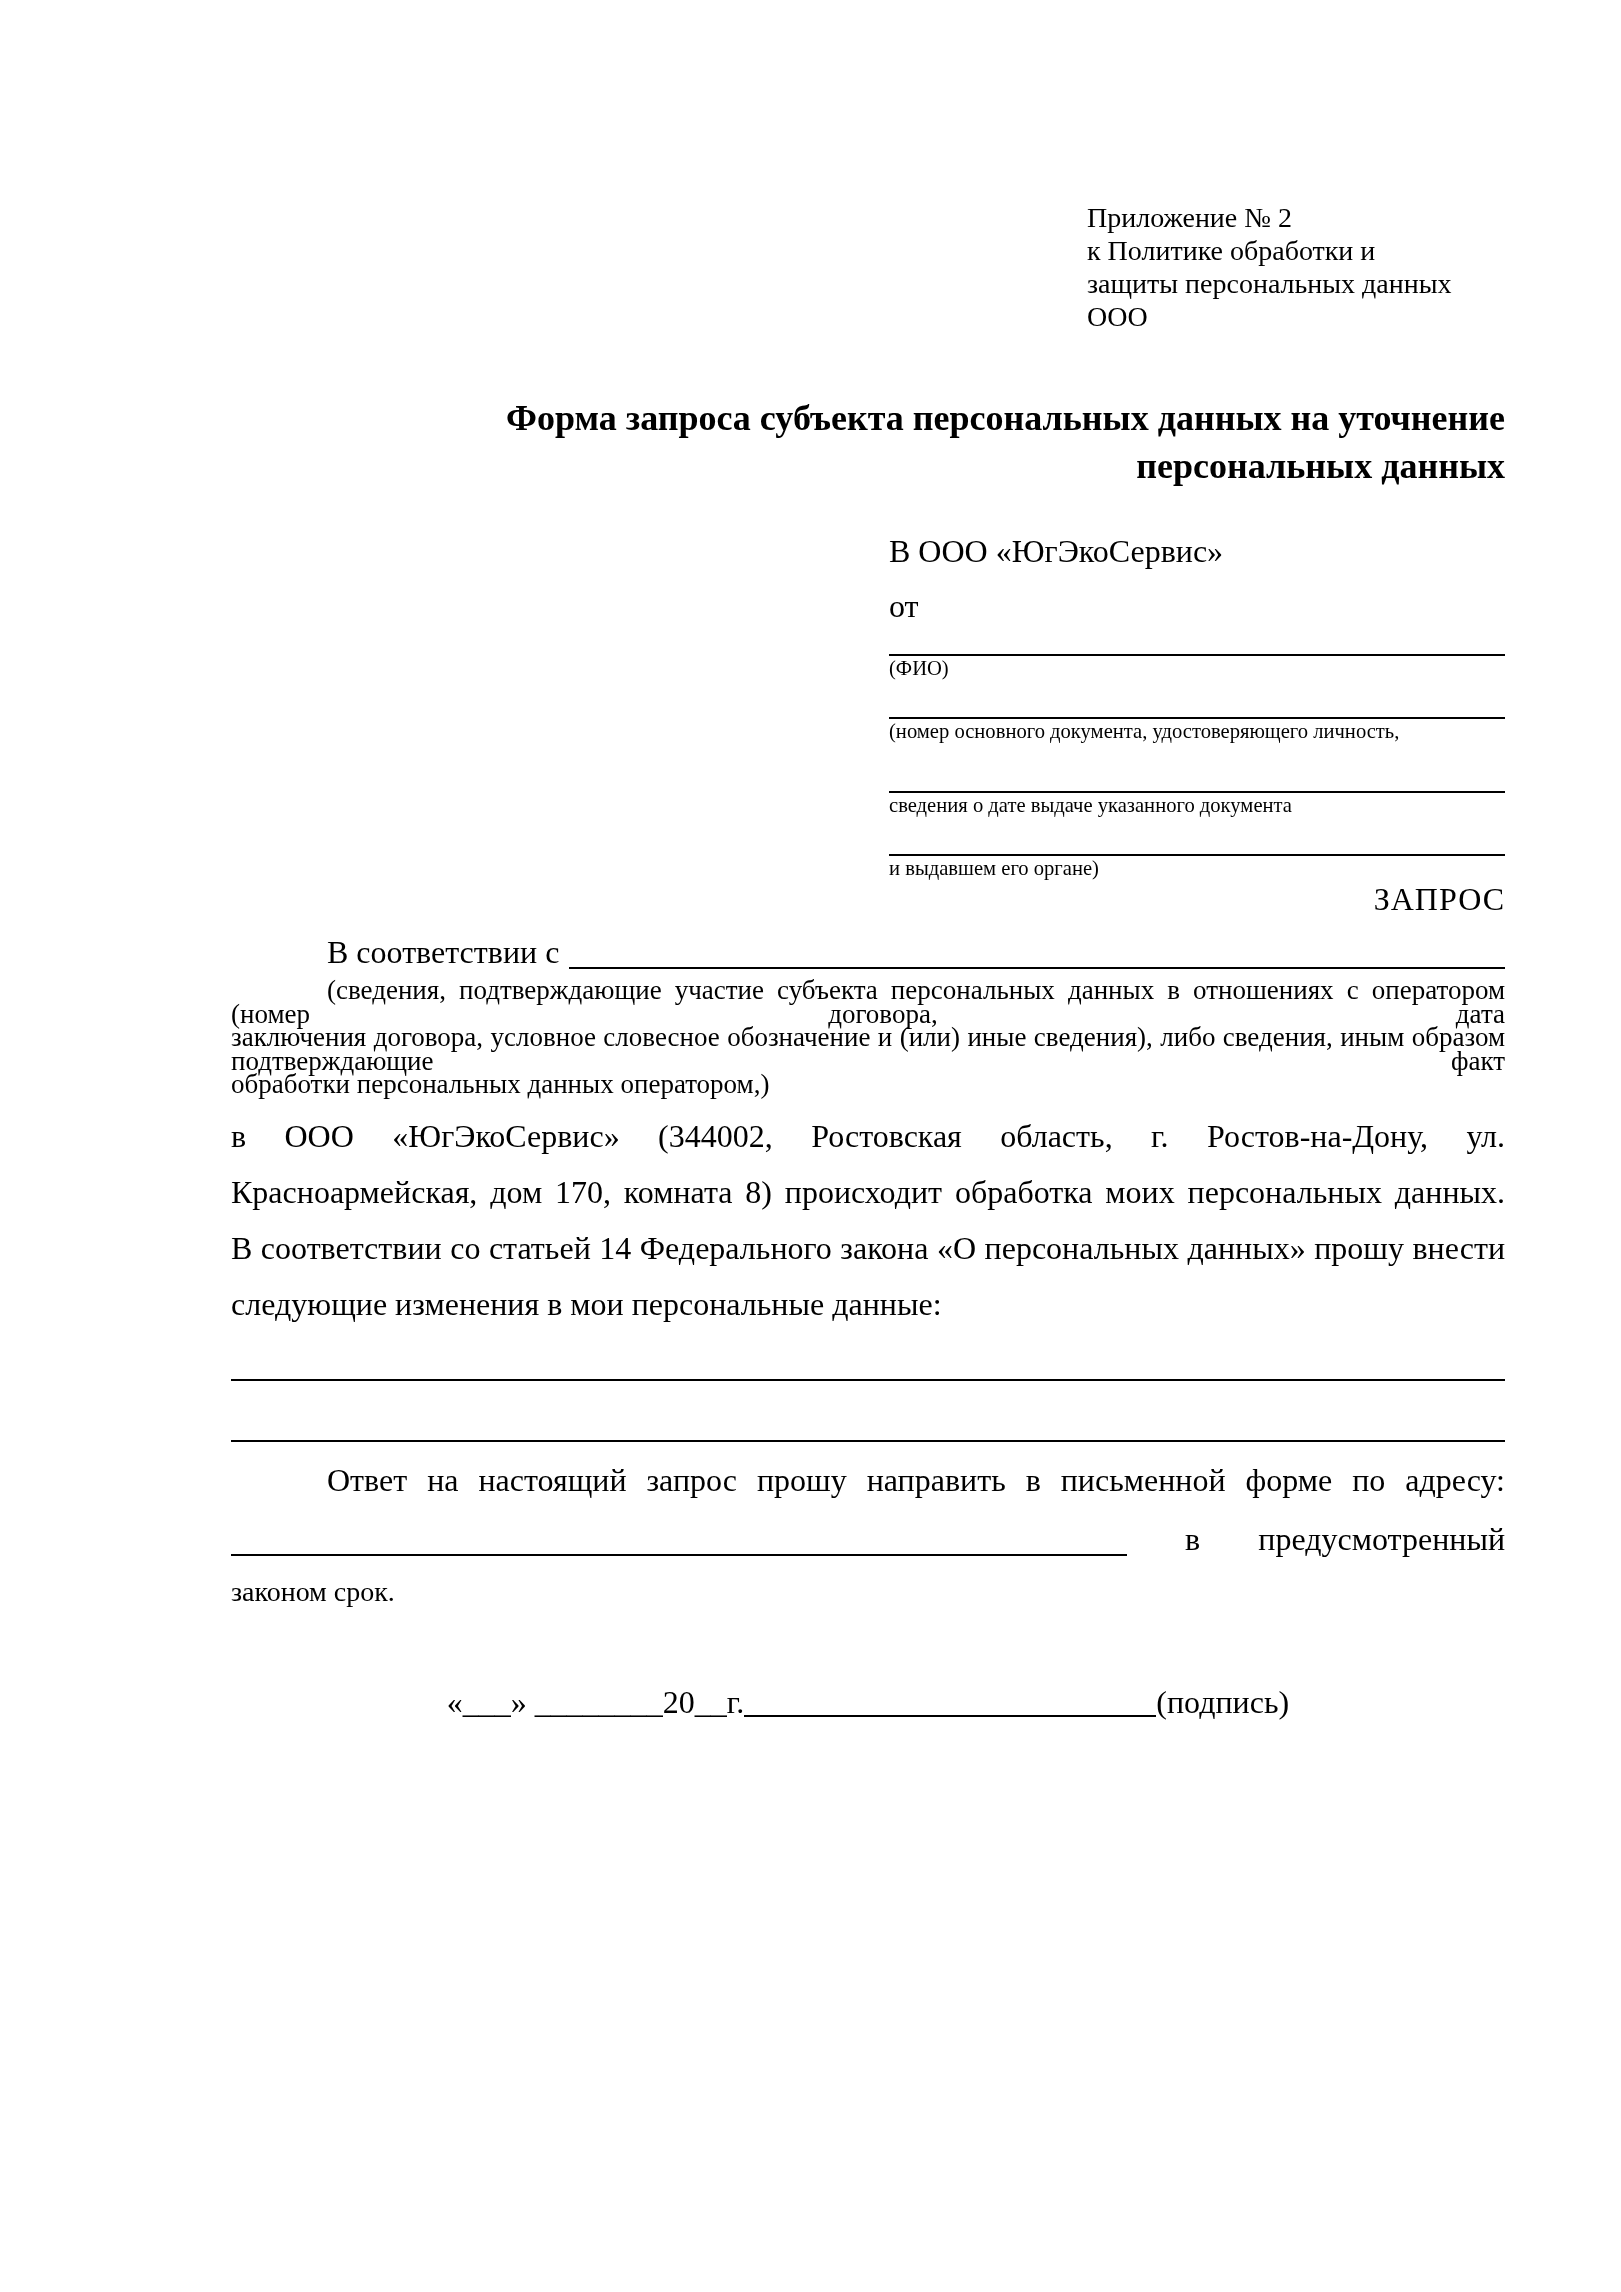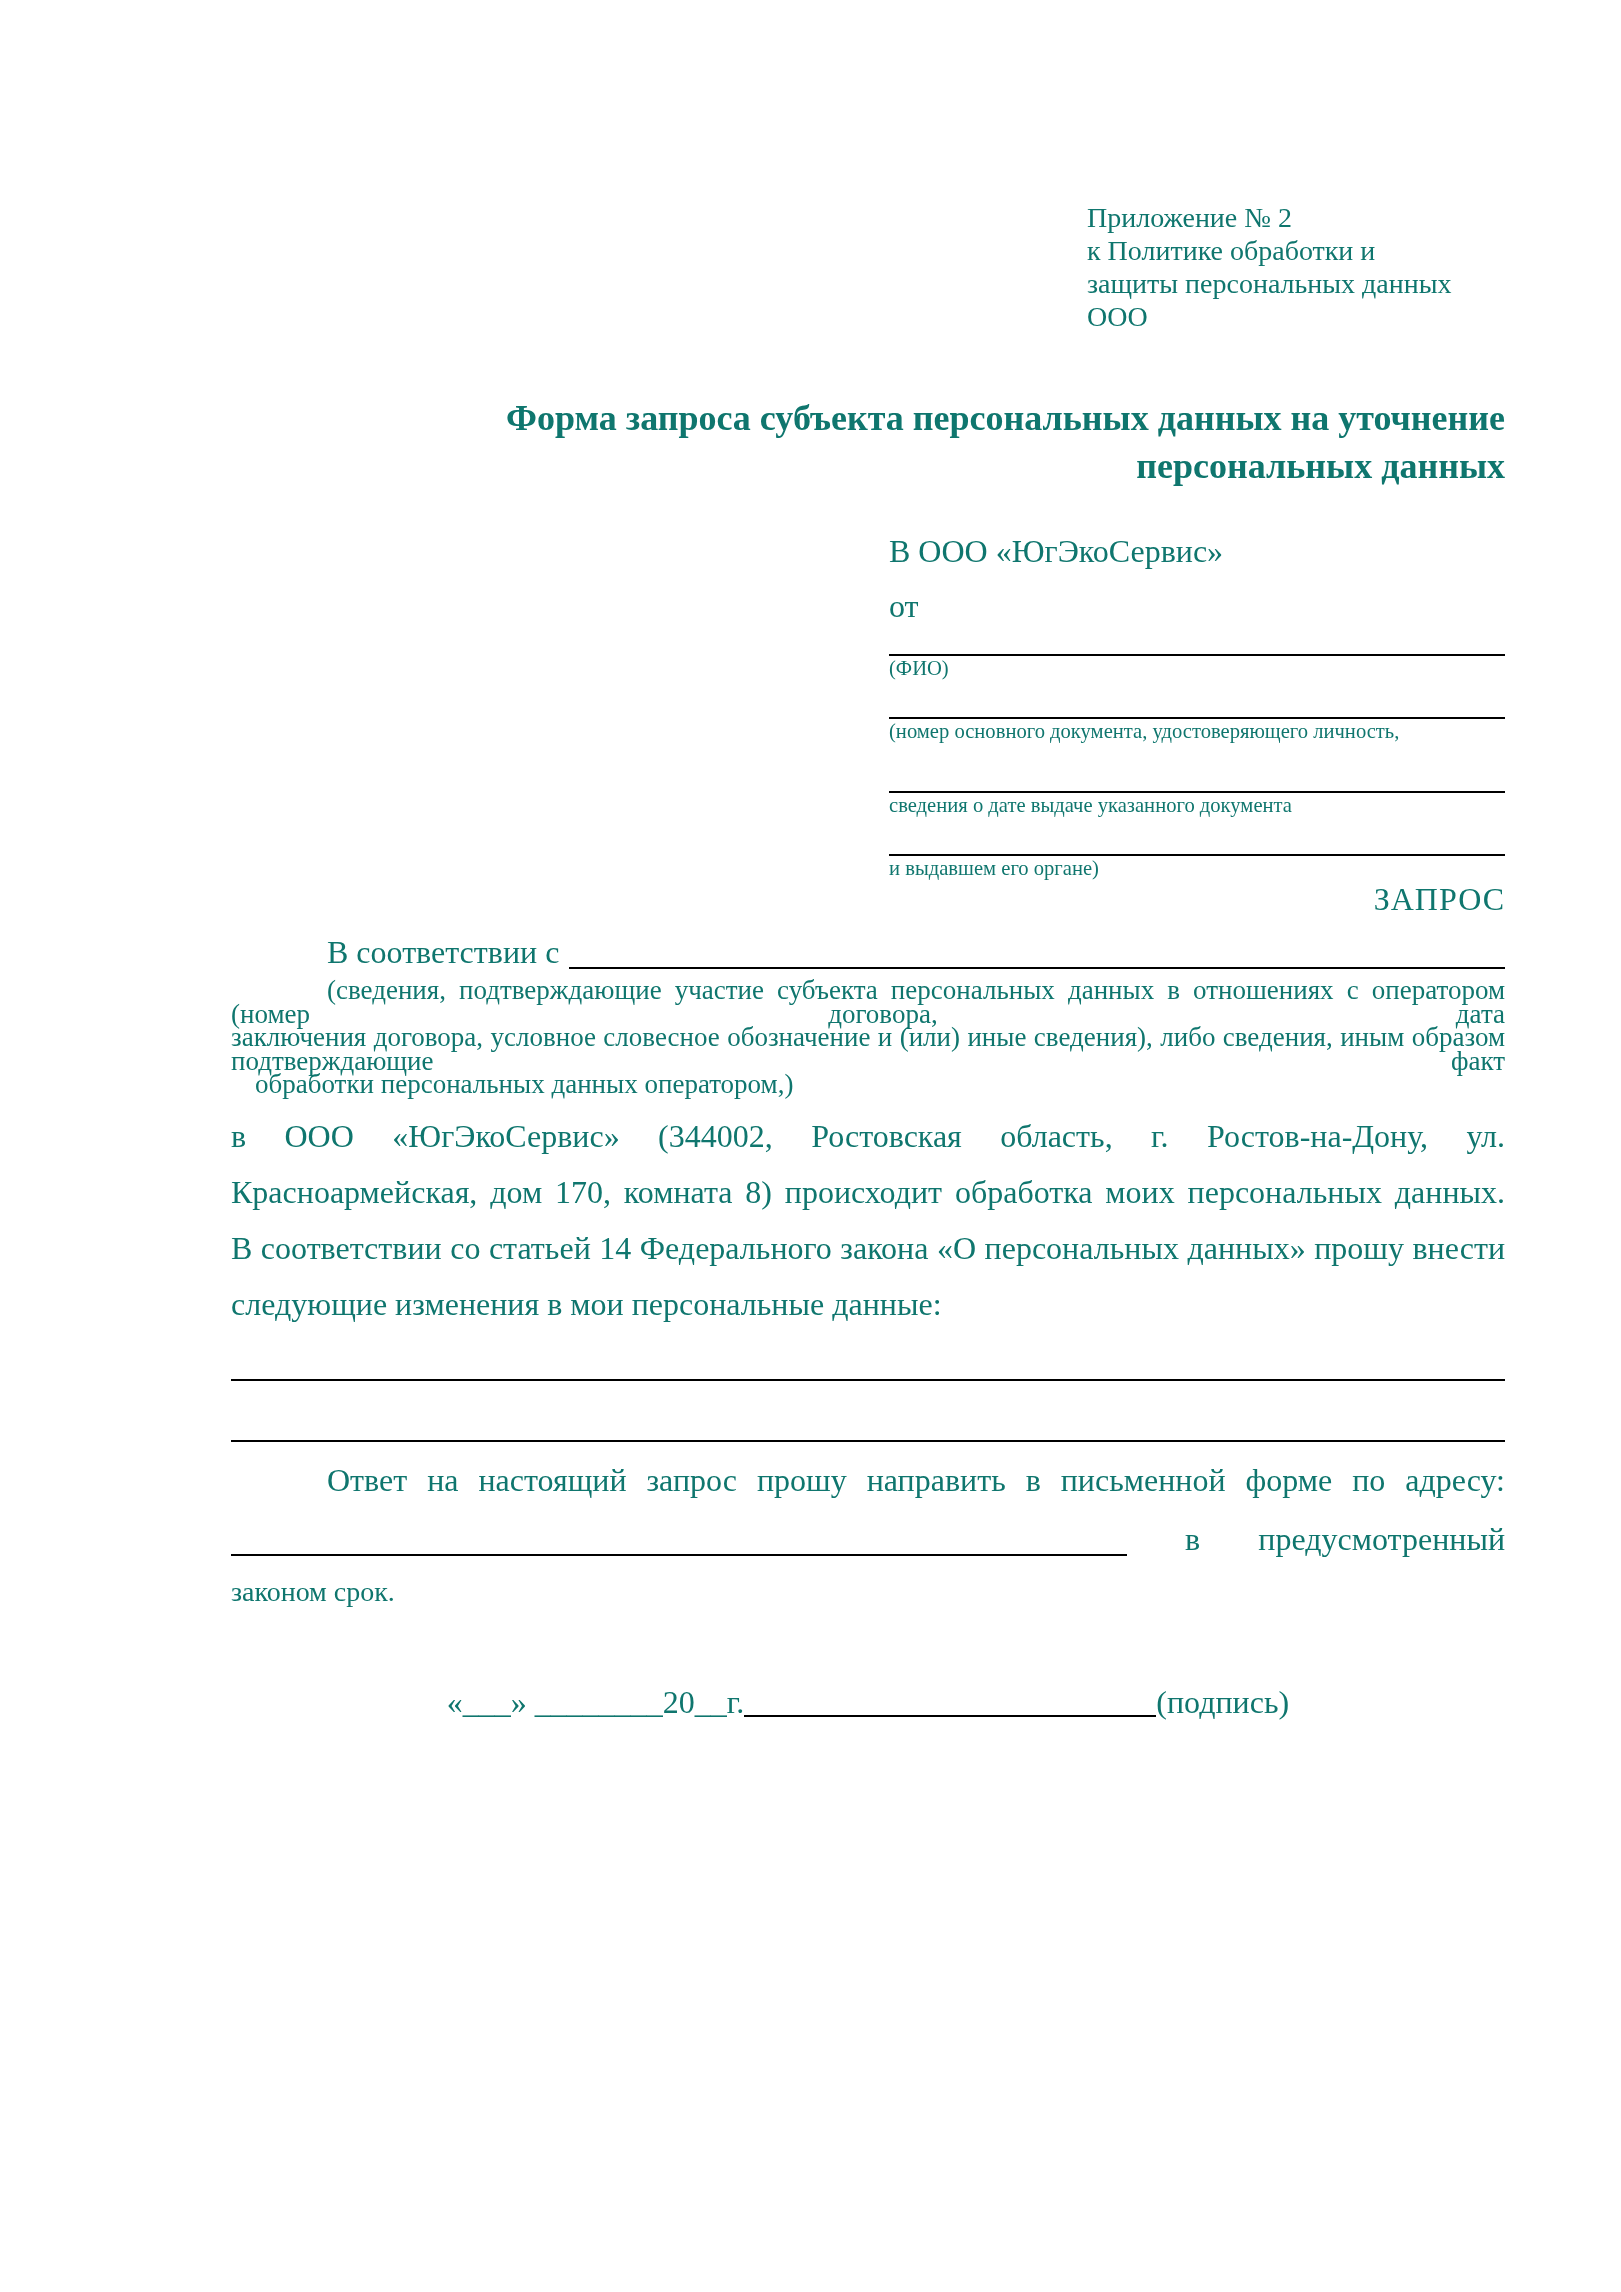--- a/index.html
+++ b/index.html
@@ -1,21 +1,21 @@
 <!DOCTYPE html>
 <html><head>
 <meta charset="utf-8">
 <style>
   * { margin:0; padding:0; box-sizing:border-box; }
   html,body { background:#ffffff; }
   .page {
     position:relative;
     width:1621px; height:2293px;
     background:#ffffff;
-    color:#0f766e;
+    color:#000000;
     font-family:"Liberation Serif", serif;
     padding:201px 116px 0 231px;
   }
   
   .appendix {
     width:418px;
     margin-left:auto;
     font-size:28px;
     line-height:33px;
   }
@@ -63,21 +63,21 @@
     margin-bottom:4.9px;
     margin-left:9.8px;
   }
   .fineprint {
     margin-top:4.9px;
     font-size:27px;
     line-height:23.5px;
   }
   .fineprint .jline { text-align:justify; text-align-last:justify; }
   .fineprint .ind { text-indent:96px; }
-  .fineprint .last { text-align:center; text-align-last:left;margin-left:24px; }
+  .fineprint .last { text-align:center; text-align-last:left; }
   .body-par { margin-top:11.8px; font-size:32px; }
   .body-par .bl { height:56px; line-height:56px; white-space:nowrap; }
   .body-par .just { text-align:justify; text-align-last:justify; white-space:normal; }
   .blank-line { border-bottom:2px solid #000; }
   .bl1 { height:49px; }
   .bl2 { height:61px; border-bottom-width:2.9px; }
   .resp1 {
     margin-top:9.8px;
     font-size:32px;
     height:56px; line-height:56px;

